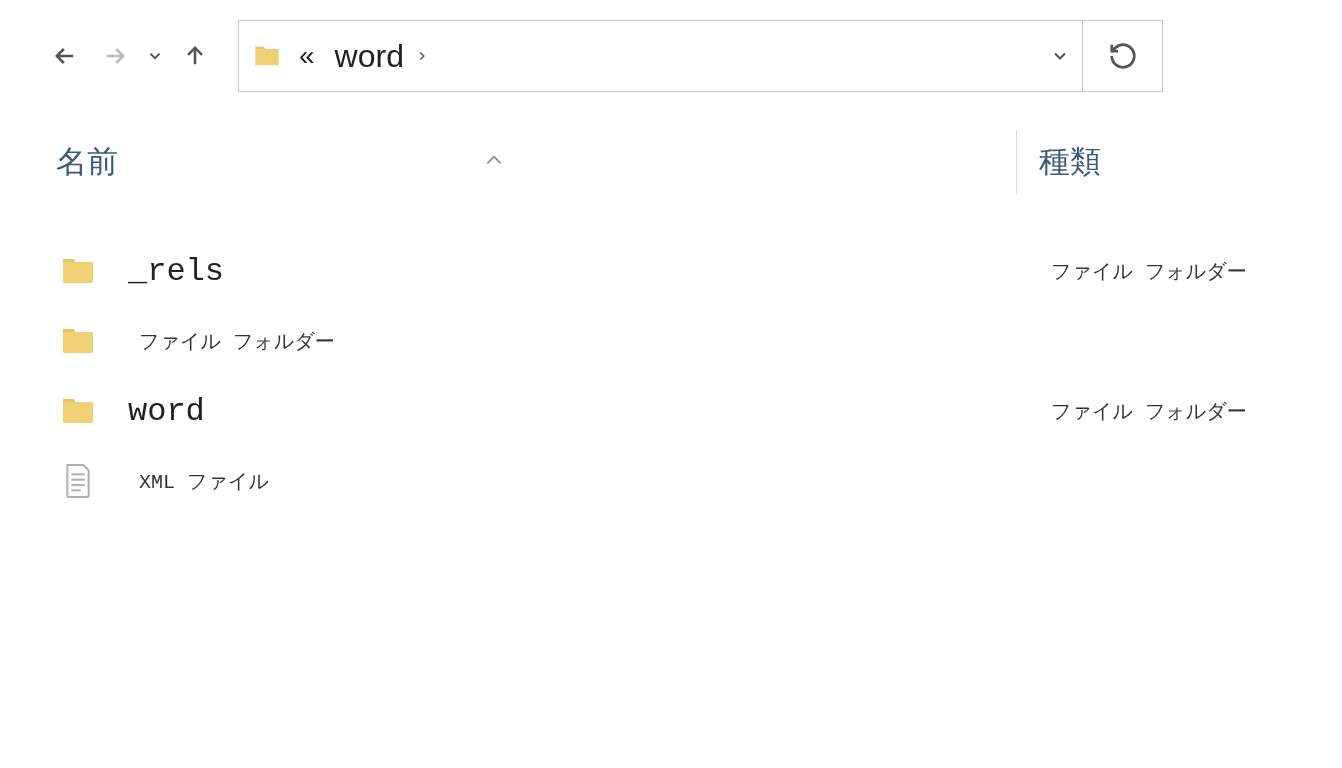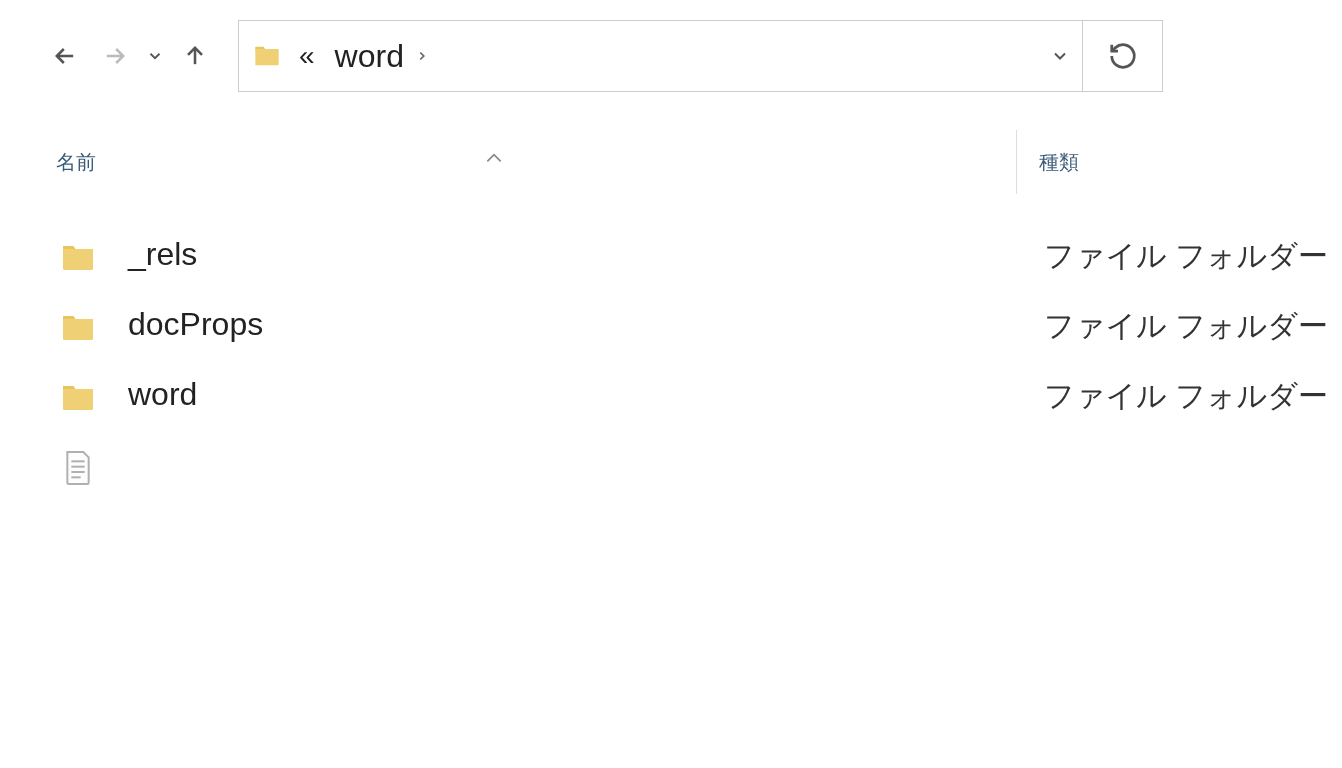--- a/index.html
+++ b/index.html
@@ -92,21 +92,21 @@
       display: flex;
       align-items: center;
       justify-content: center;
       cursor: pointer;
       color: #555;
     }
     .refresh-btn svg { width: 30px; height: 30px; }
     .col-headers {
       display: flex;
       align-items: center;
-      font-size: 20px;
+      font-size: 31px;
       color: #3a5a7a;
       padding: 18px 0 22px 56px;
       position: relative;
     }
     .col-name {
       width: 960px;
       position: relative;
       cursor: pointer;
     }
     .col-sort {
@@ -122,40 +122,43 @@
       background: #ddd;
       margin-right: 22px;
     }
     .col-type { cursor: pointer; }
     .file-list {
       padding-left: 56px;
       padding-top: 20px;
     }
     .file-row {
       display: flex;
+      align-items: center;
       height: 70px;
       cursor: pointer;
+      font-family: Liberation Mono, monospace;
     }
     .file-icon {
       width: 44px;
       height: 44px;
       margin-right: 28px;
       display: flex;
       align-items: center;
       justify-content: center;
     }
     .file-name {
       font-size: 32px;
       color: #222;
       width: 912px;
     }
     .file-type {
-      font-size: 30px;
+      font-size: 20px;
       color: #333;
       padding-left: 4px;
+      margin-left: 7px;
     }
     .folder-svg { fill: #f0d074; }
     .folder-tab { fill: #e8c45c; }
     .xml-svg-page { fill: #fdfdfd; stroke: #b0b0b0; stroke-width: 1.5; }
     .xml-svg-lines { stroke: #b0b0b0; stroke-width: 1.5; }
   </style>
 </head>
 <body>
 
 <div class="toolbar">
@@ -240,21 +243,20 @@
     <span class="file-type">ファイル フォルダー</span>
   </div>
 
   <div class="file-row">
     <span class="file-icon">
       <svg viewBox="0 0 24 24" width="36" height="36">
           <path class="folder-tab" d="M2 4h7l2 3H2z"></path>
           <path class="folder-svg" d="M2 6h20v13a1 1 0 0 1-1 1H3a1 1 0 0 1-1-1z"></path>
         </svg>
     </span>
-    <span class="file-name">docProps</span>
     <span class="file-type">ファイル フォルダー</span>
   </div>
 
   <div class="file-row">
     <span class="file-icon">
       <svg viewBox="0 0 24 24" width="36" height="36">
           <path class="folder-tab" d="M2 4h7l2 3H2z"></path>
           <path class="folder-svg" d="M2 6h20v13a1 1 0 0 1-1 1H3a1 1 0 0 1-1-1z"></path>
         </svg>
     </span>
@@ -265,15 +267,16 @@
   <div class="file-row">
     <span class="file-icon">
       <svg viewBox="0 0 24 28" width="32" height="38">
         <path class="xml-svg-page" d="M4 2h12l4 4v19a1 1 0 0 1-1 1H5a1 1 0 0 1-1-1z"></path>
         <line class="xml-svg-lines" x1="7" y1="9" x2="17" y2="9"></line>
         <line class="xml-svg-lines" x1="7" y1="13" x2="17" y2="13"></line>
         <line class="xml-svg-lines" x1="7" y1="17" x2="17" y2="17"></line>
         <line class="xml-svg-lines" x1="7" y1="21" x2="14" y2="21"></line>
       </svg>
     </span>
+    <span class="file-type">XML ファイル</span>
   </div>
 
 </div>
 
 </body></html>

